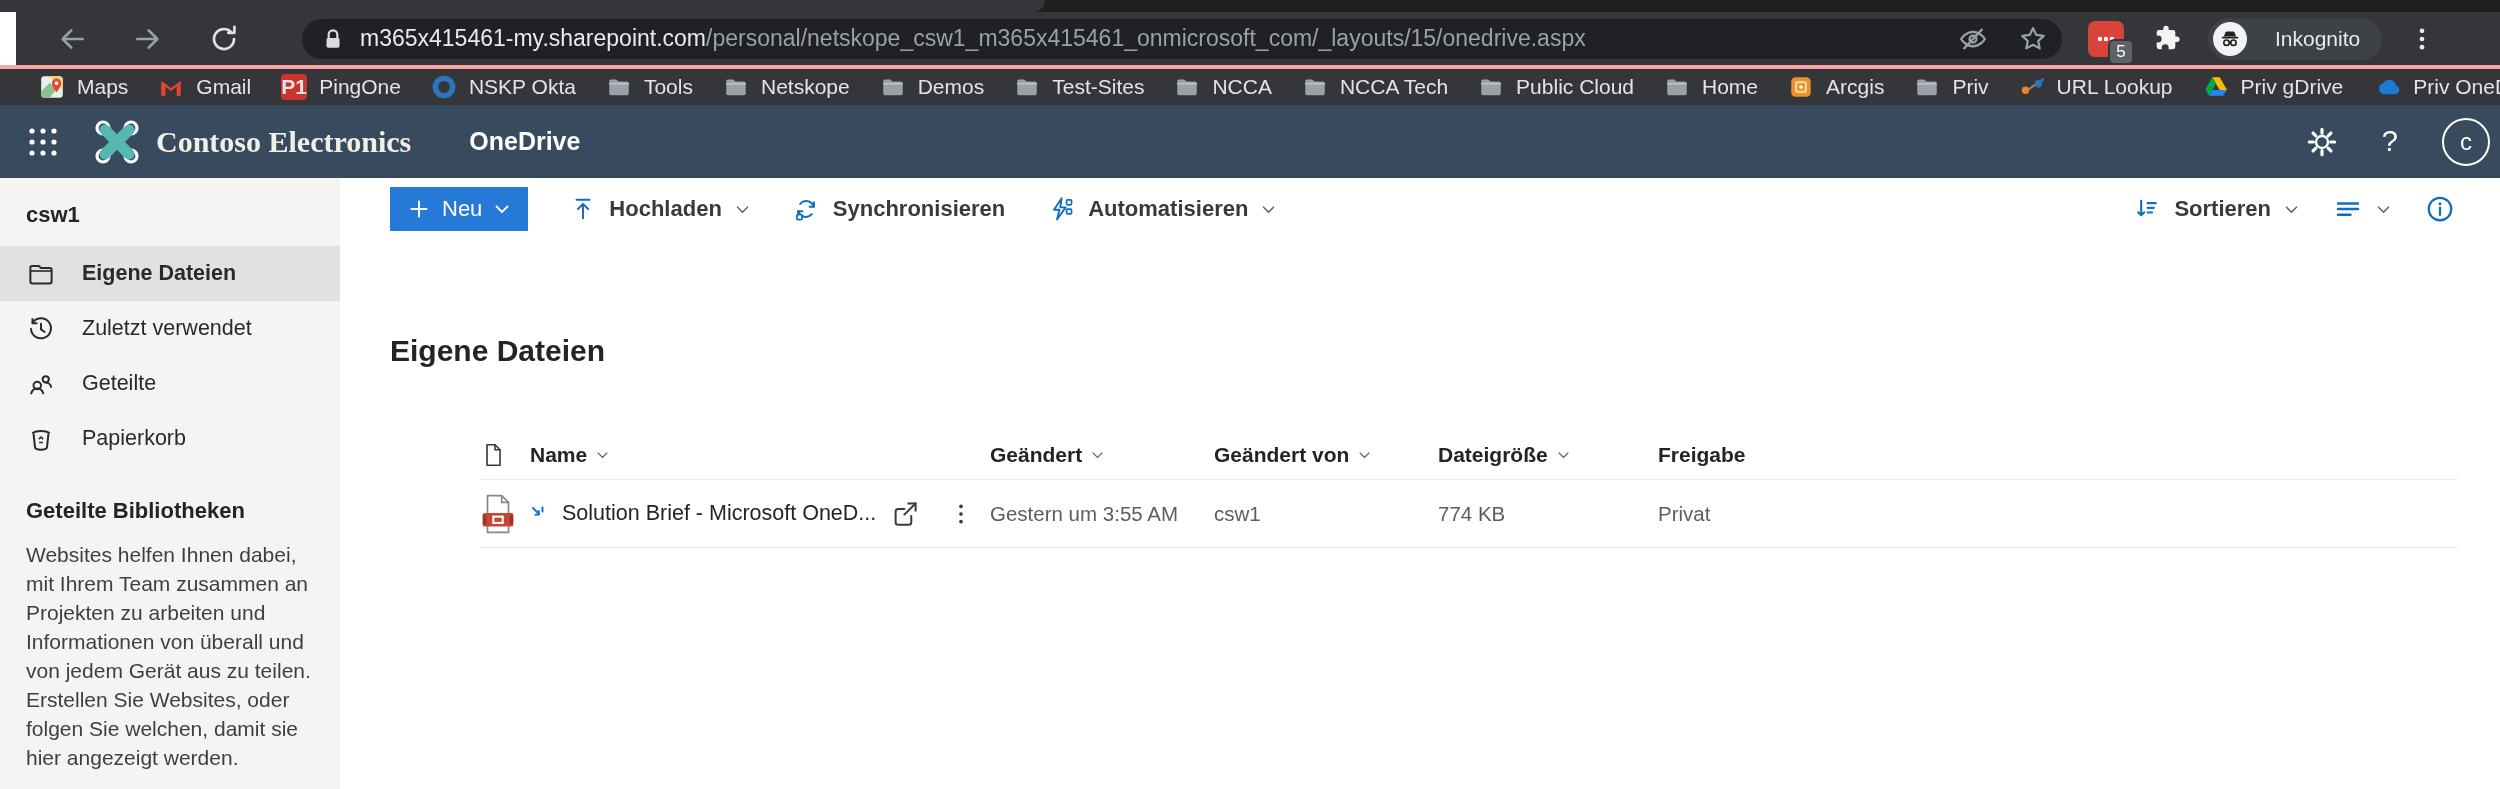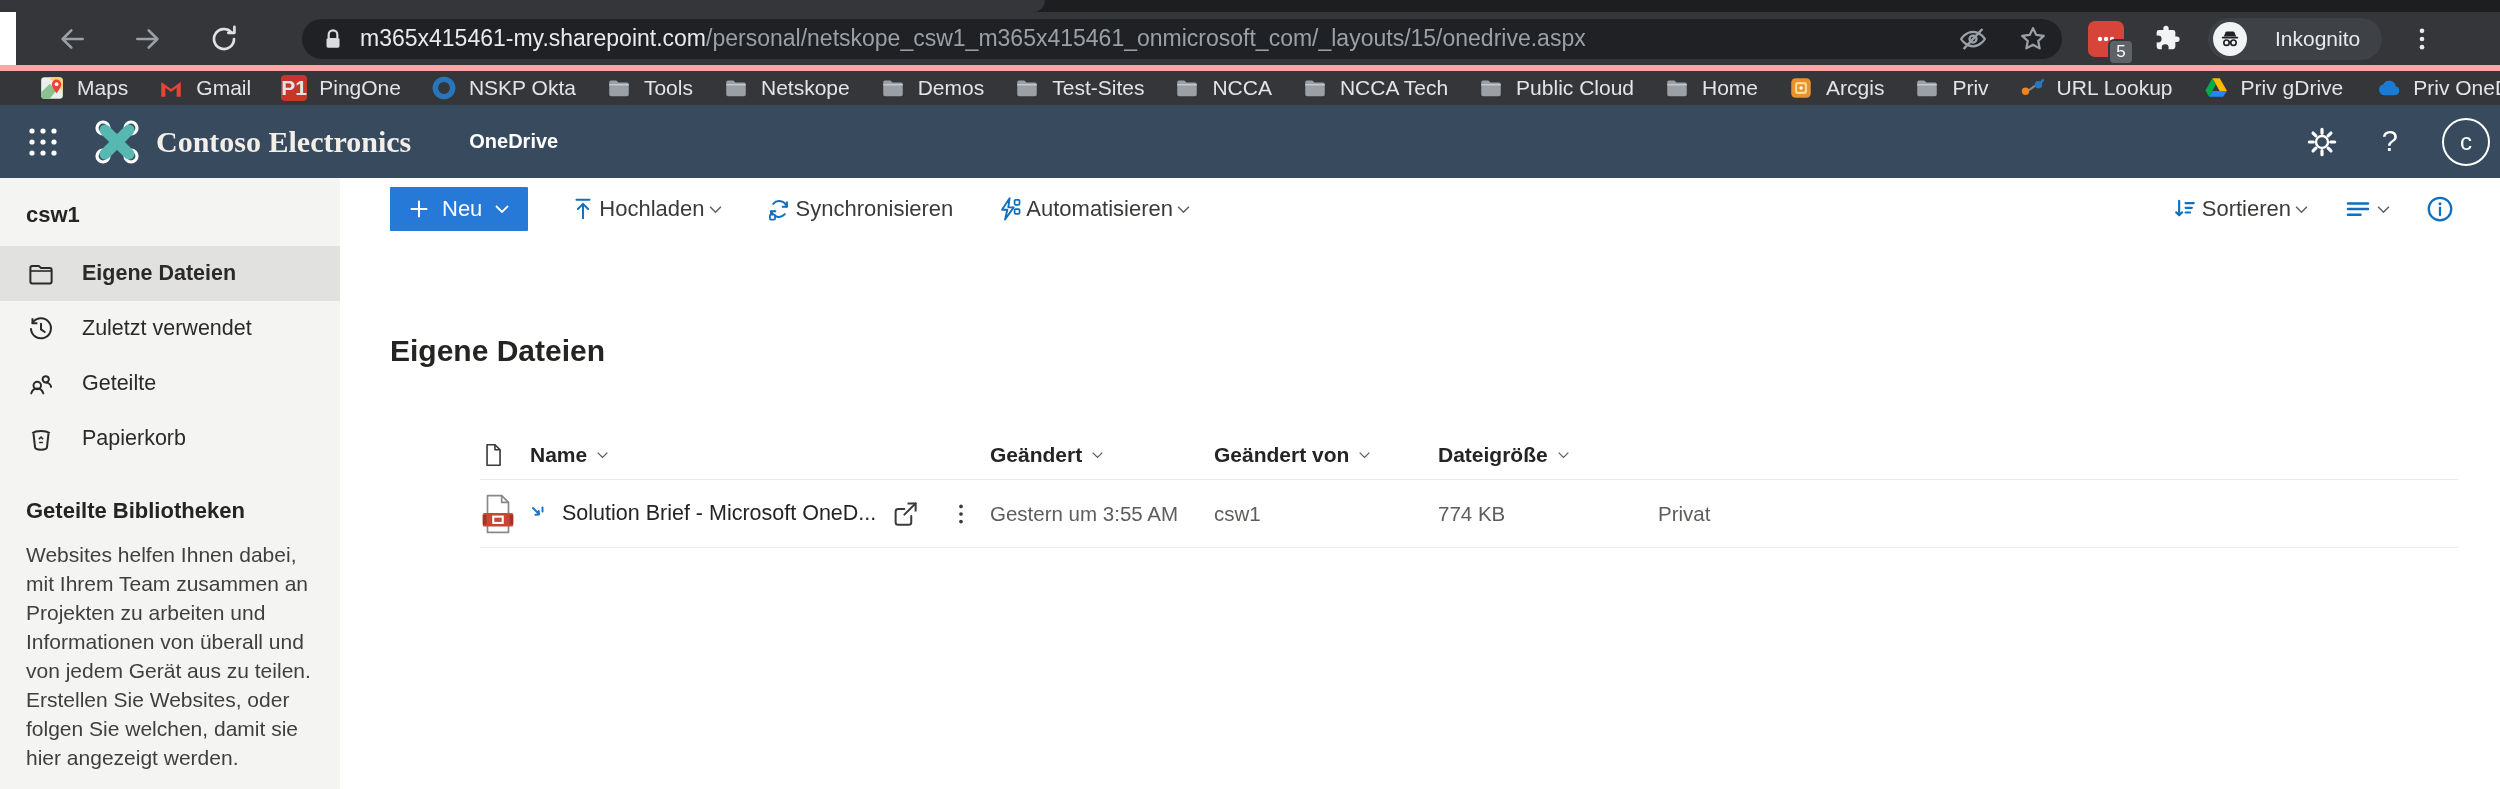--- a/index.html
+++ b/index.html
@@ -26,33 +26,33 @@
     align-items:center; justify-content:center; }
   .ext-badge { position:absolute; right:-10px; bottom:-8px; min-width:26px; height:26px; background:#5f6368;
     color:#fff; border-radius:6px; font-size:17px; display:flex; align-items:center; justify-content:center;
     border:2px solid #35363a; }
   .incog-chip { height:42px; background:#3e4145; border-radius:21px; display:flex; align-items:center;
     gap:28px; padding:0 22px 0 5px; }
   .incog-circle { width:34px; height:34px; background:#f1f3f4; border-radius:50%;
     display:flex; align-items:center; justify-content:center; }
   .incog-label { color:#e8eaed; font-size:21px; }
   #bookmarksbar { position:absolute; left:0; top:65px; width:2500px; height:40px; background:#35363a;
-    border-top:6px solid #fca5a5; display:flex; align-items:center; padding:0 16px 0 24px; }
+    border-top:4px solid #fca5a5; display:flex; align-items:center; padding:0 16px 0 24px; }
   .bm { display:flex; align-items:center; gap:12px; padding:0 15px; height:32px; border-radius:8px; }
   .bm span { color:#e2e4e7; font-size:21px; white-space:nowrap; }
   .pingone-ic { width:26px; height:26px; background:#c9352b; border-radius:4px; color:#fff;
     font-size:15px; font-weight:bold; display:flex; align-items:center; justify-content:center; }
 
   
   #suiteheader { position:absolute; left:0; top:105px; width:2500px; height:73px; background:#384b5e;
     display:flex; align-items:center; }
   .waffle { margin-left:22px; padding:6px; }
   .brand { display:flex; align-items:center; gap:16px; margin-left:30px; }
   .brand-name { font-family:"Liberation Serif", serif; font-weight:bold; font-size:30px; color:#f3efe8; }
-  .app-name { color:#fff; font-size:20px; font-weight:600; margin-left:58px; }
+  .app-name { color:#fff; font-size:25px; font-weight:600; margin-left:58px; }
   #searchbox { position:absolute; left:905px; top:11px; width:702px; height:50px; background:#e9e8e8;
     border-radius:3px; display:flex; align-items:center; padding:0 14px 0 20px; }
   #searchbox input { border:none; outline:none; background:transparent; font-size:22px; color:#333;
     margin-left:16px; width:100%; font-family:"Liberation Sans", sans-serif; }
   #searchbox input::placeholder { color:#3d3d3d; opacity:1; }
   .suite-right { position:absolute; right:10px; top:0; height:73px; display:flex; align-items:center; gap:44px; }
   .help-glyph { color:#fff; font-size:29px; }
   .avatar { width:48px; height:48px; border:2px solid #fff; border-radius:50%; color:#fff; font-size:24px;
     display:flex; align-items:center; justify-content:center; }
 
@@ -68,22 +68,22 @@
   .lib-text { margin:16px 26px 0; font-size:21px; line-height:29px; color:#3f3f3f; width:292px; }
   .lib-link { display:block; margin:16px 10px 0 26px; text-align:right; color:#0b61ab; font-size:21px;
     text-decoration:none; }
 
   
   #main { position:absolute; left:340px; top:178px; width:2160px; height:611px; background:#fff; }
   #cmdbar { position:absolute; left:0; top:0; width:100%; height:62px; display:flex; align-items:center;
     padding:0 45px 0 50px; }
   .btn-new { display:flex; align-items:center; gap:12px; background:#2779d8; color:#fff; height:44px;
     padding:0 18px; border-radius:1px; font-size:22px; border:none; cursor:pointer; }
-  .cmd { display:flex; align-items:center; gap:3px; margin-left:42px; font-size:22px; color:#3b3a39;
-    cursor:pointer; }
+  .cmd { display:flex; align-items:center; gap:13px; margin-left:42px; font-size:22px; color:#3b3a39;
+    cursor:pointer;font-weight:bold; }
   .cmd .blue { color:#106ebe; }
   .cmd-chev { color:#605e5c; }
   .cmd-right { margin-left:auto; display:flex; align-items:center; gap:34px; }
   .cmd-right .cmd { margin-left:0; }
   .page-title { position:absolute; left:50px; top:156px; font-size:30px; font-weight:600; color:#252423; }
 
   .ftable { position:absolute; left:140px; top:252px; width:1978px; }
   .frow { display:grid; grid-template-columns:50px 460px 224px 224px 220px 1fr; align-items:center; }
   .frow.head { height:50px; border-bottom:1px solid #ebebeb; }
   .frow.data { height:68px; border-bottom:1px solid #ebebeb; }
@@ -483,20 +483,23 @@
         <span>Geändert von</span>
         <svg class="ic" width="13" height="8" viewBox="0 0 16 10">
             <path d="M2 2l6 6 6-6" fill="none" stroke="#605e5c" stroke-width="1.6"></path>
           </svg>
       </span>
       <span class="colhead">
         <span>Dateigröße</span>
         <svg class="ic" width="13" height="8" viewBox="0 0 16 10">
             <path d="M2 2l6 6 6-6" fill="none" stroke="#605e5c" stroke-width="1.6"></path>
           </svg>
+      </span>
+      <span class="colhead">
+        <span>Freigabe</span>
       </span>
     </div>
 
     <div class="frow data">
       <span>
         <svg class="ic" width="36" height="42" viewBox="0 0 34 40">
             <path d="M7 2.5h13.5L27 9v28.5H7z" fill="#fff" stroke="#8a8886" stroke-width="1.6" stroke-linejoin="round"></path>
             <path d="M20.5 2.5V9H27" fill="none" stroke="#8a8886" stroke-width="1.6" stroke-linejoin="round"></path>
             <rect x="2.5" y="19" width="29" height="13" rx="1.5" fill="#c74634"></rect>
             <rect x="12.5" y="22.5" width="9" height="6" fill="none" stroke="#fff" stroke-width="2"></rect>

